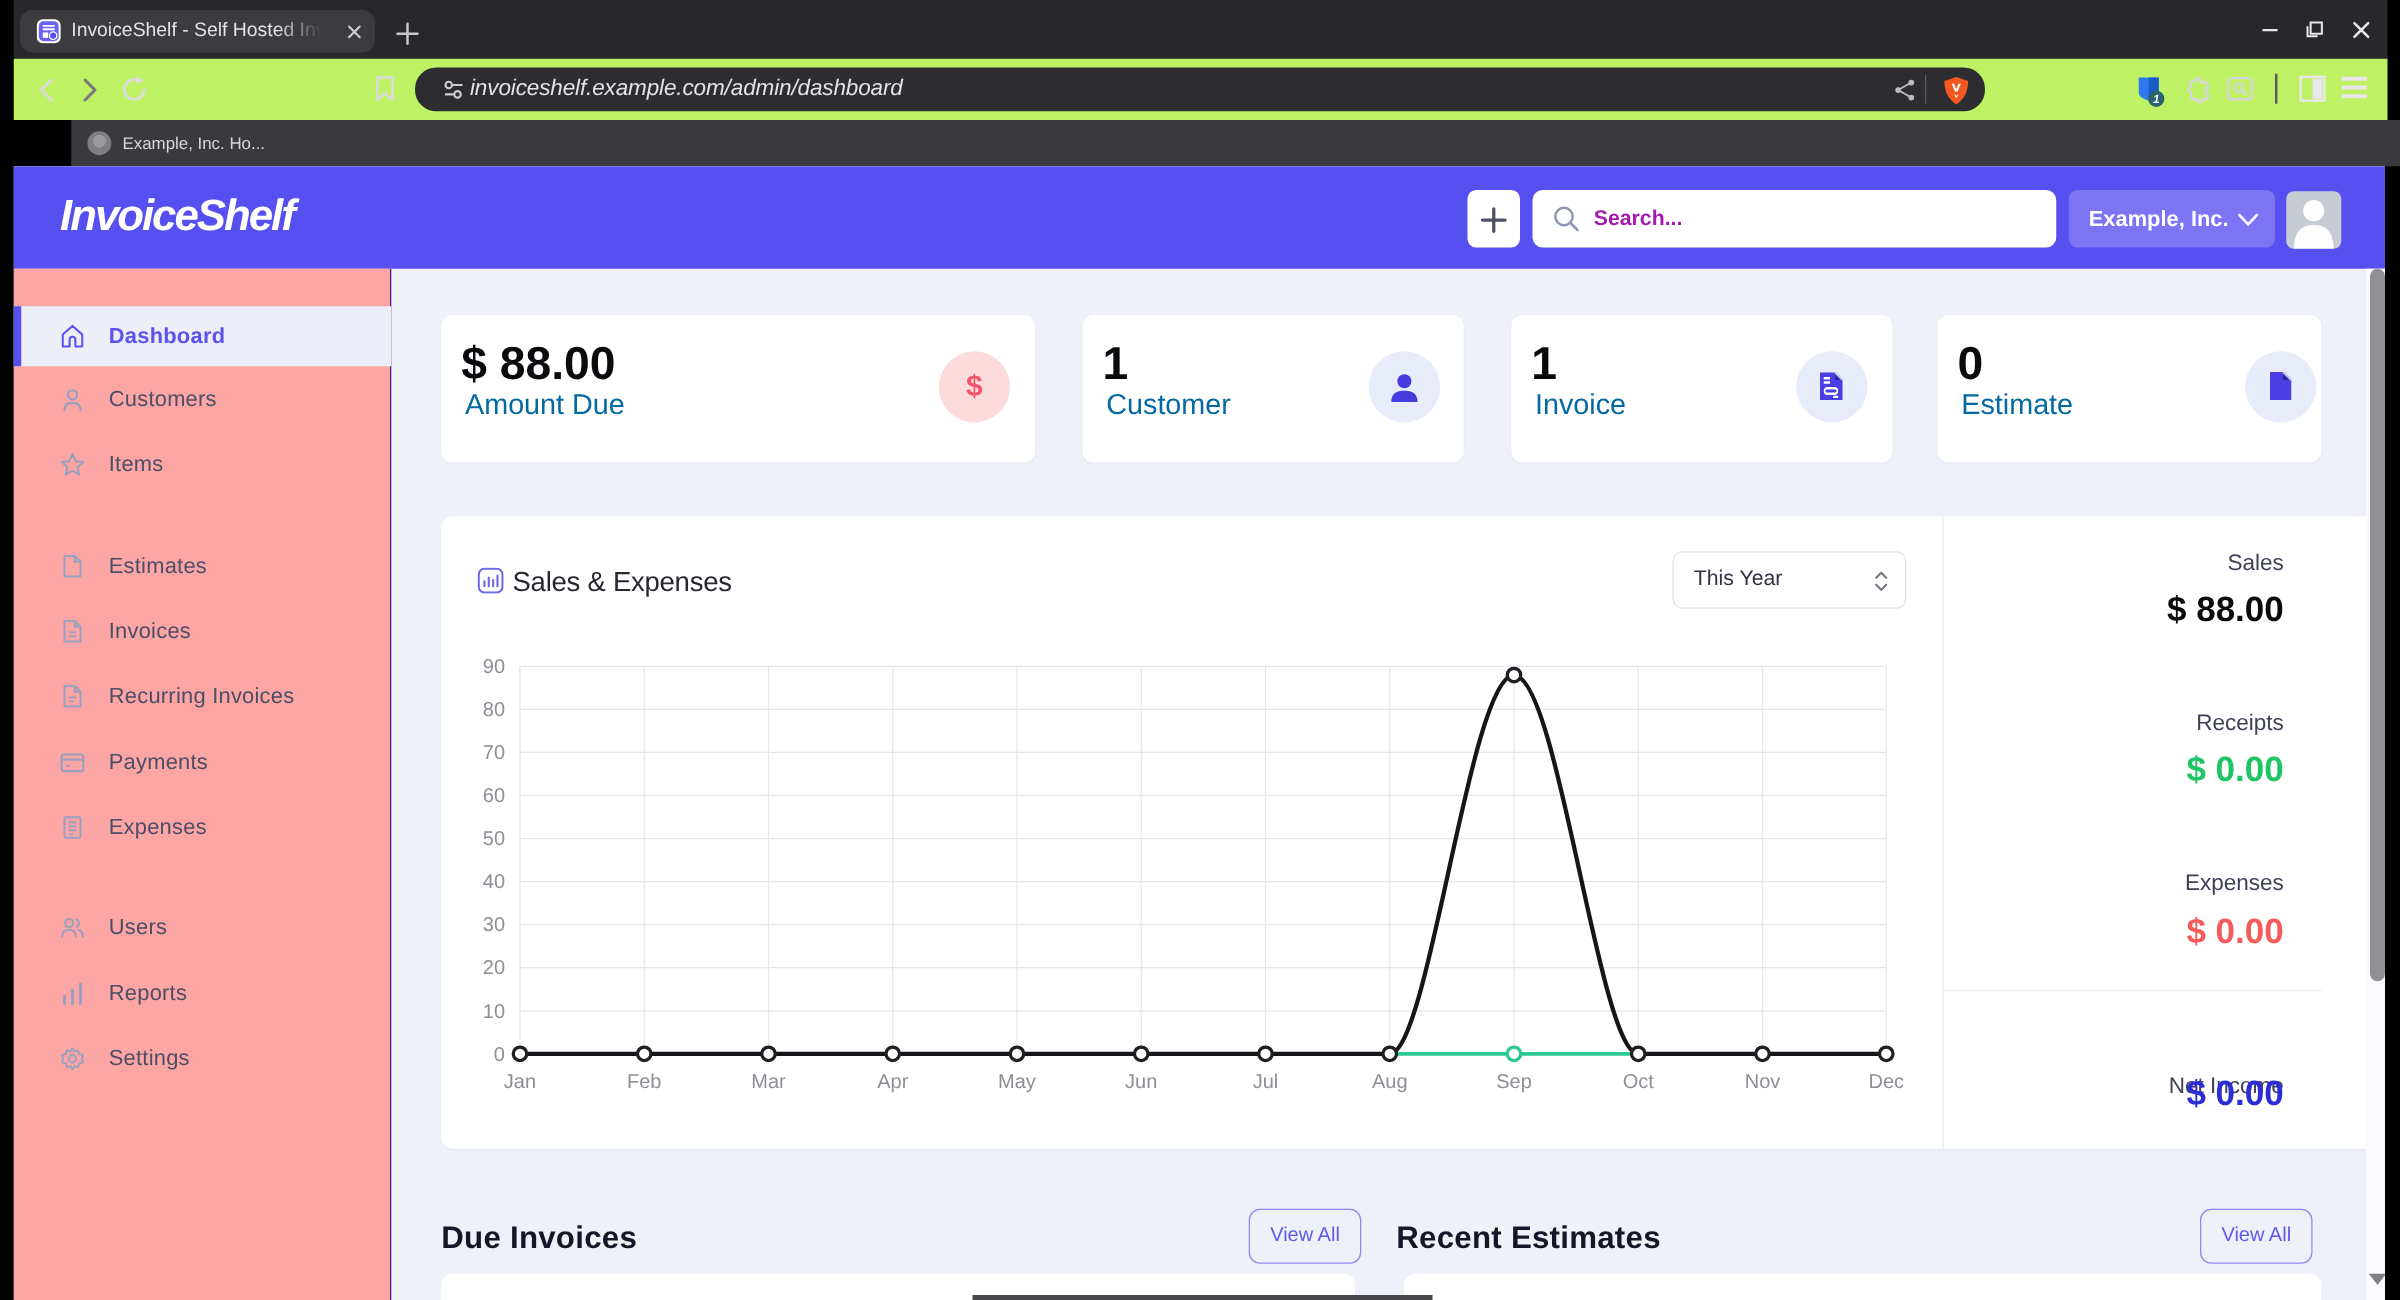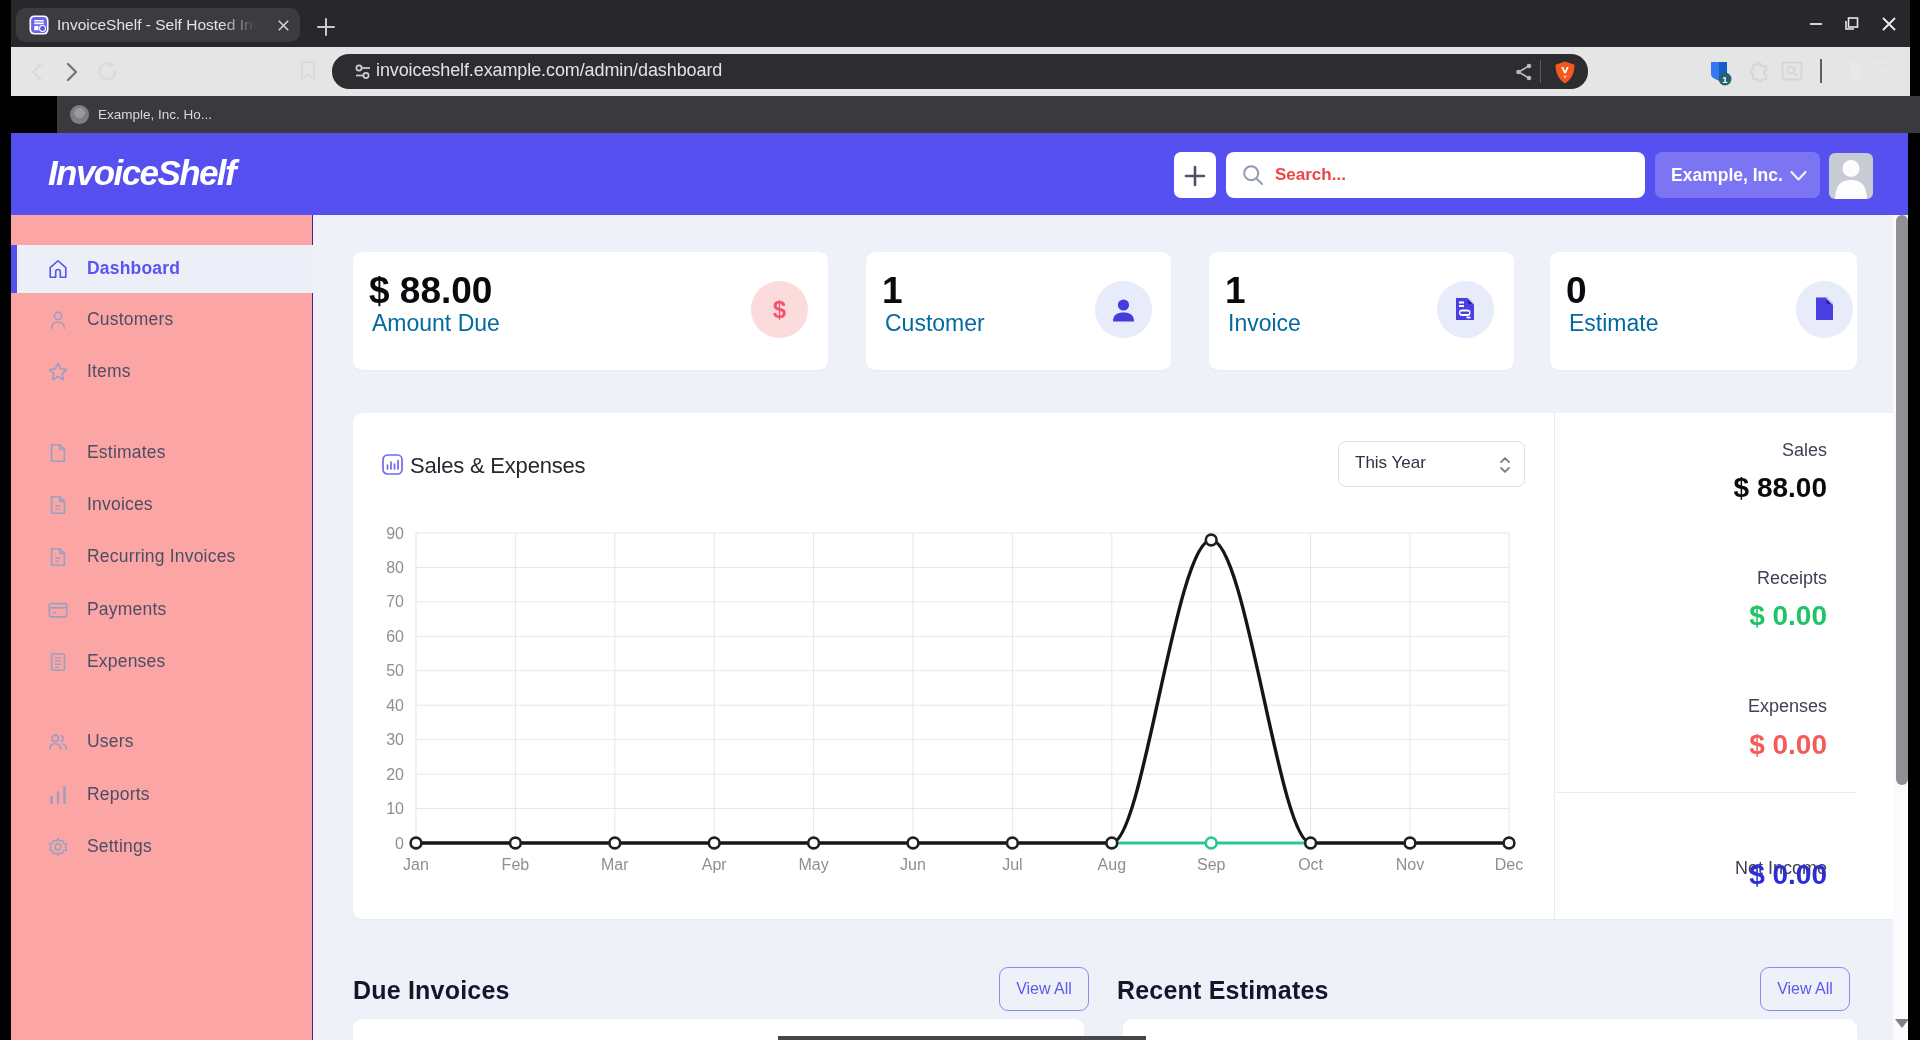--- a/index.html
+++ b/index.html
@@ -9,34 +9,34 @@
 
   
   #tabbar { left:11px; top:0; width:1899px; height:47px; background:#28282c; }
   #tab { left:5px; top:8px; width:284px; height:34px; background:#3b3b40; border-radius:10px; }
   #tabtitle { left:41px; top:8px; width:200px; height:19px; color:#e3e3e6; font-size:15.5px; white-space:nowrap; overflow:hidden;
      -webkit-mask-image:linear-gradient(90deg,#000 82%,transparent 100%); }
   #tabclose { left:261px; top:11px; color:#dcdcdf; font-size:15px; }
   #newtab { left:301px; top:13px; color:#c9c9cd; font-size:24px; font-weight:400; }
   .winbtn { top:14px; color:#e8e8ea; }
 
-  #toolbar { left:11px; top:47px; width:1899px; height:49px; background:#e5e5e5; }
+  #toolbar { left:11px; top:47px; width:1899px; height:49px; background:#bef264;font-style:italic; }
   #bookbar { left:11px; top:96px; width:1899px; height:37px; background:#3a3a3e;margin-left:46px; }
   #omnibox { left:321px; top:7px; width:1256px; height:35px; background:#2d2d31; border-radius:17px; }
   #urltext { left:44px; top:6px; color:#e2e3e5; font-size:18px; letter-spacing:-0.1px; }
   #bookfav { left:13px; top:9px; width:19px; height:19px; border-radius:50%; background:radial-gradient(circle at 50% 42%, #9a9a9e 0 35%, #7e7e83 36% 70%, #8d8d91 71%); }
   #booktext { left:41px; top:11px; color:#d9d9dc; font-size:13.5px; }
 
   
   #web { left:11px; top:133px; width:1897px; height:907px; background:#eef1f8; overflow:hidden; }
   #pgheader { left:0; top:0; width:1897px; height:82px; background:#5750f0; }
   #logo { left:37px; top:20px; color:#fff; font-size:35px; font-weight:700; font-style:italic; letter-spacing:-1.6px; }
   #plusbtn { left:1163px; top:19px; width:42px; height:46px; background:#fff; border-radius:7px; }
   #searchbox { left:1215px; top:19px; width:419px; height:46px; background:#fff; border-radius:8px; }
-  #searchtxt { left:49px; top:13px; color:#ef4444; font-size:17px; font-weight:700; }
+  #searchtxt { left:49px; top:13px; color:#a21caf; font-size:17px; font-weight:700; }
   #orgbtn { left:1644px; top:19px; width:165px; height:46px; background:#7b74f3; border-radius:7px; color:#fff; }
   #avatar { left:1818px; top:20px; width:44px; height:46px; background:#c7ccd4; border-radius:6px; overflow:hidden; }
 
   
   #sbtrack { left:1882px; top:82px; width:15px; height:825px; background:#fbfbfd; }
   #sbthumb { left:3px; top:0px; width:12px; height:570px; background:#8f8f94; border-radius:6px; }
   #sbarrow { left:2px; top:804px; width:0; height:0; border-left:7px solid transparent; border-right:7px solid transparent; border-top:9px solid #808085; }
 
   
   #sidebar { left:0; top:82px; width:302px; height:825px; background:#fca5a5; border-right:1px solid #4c1d95; }

